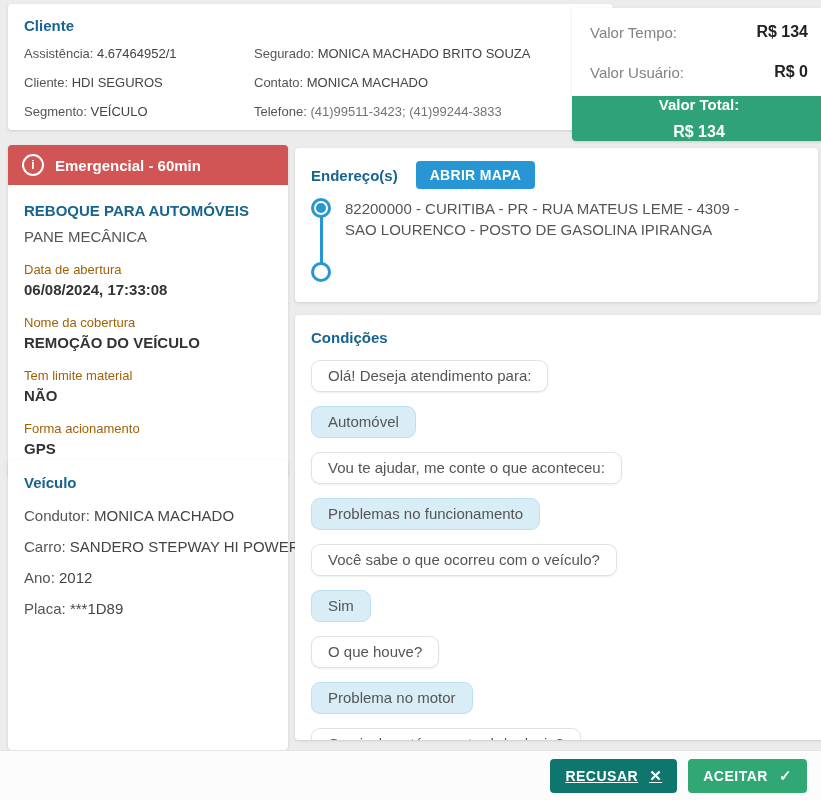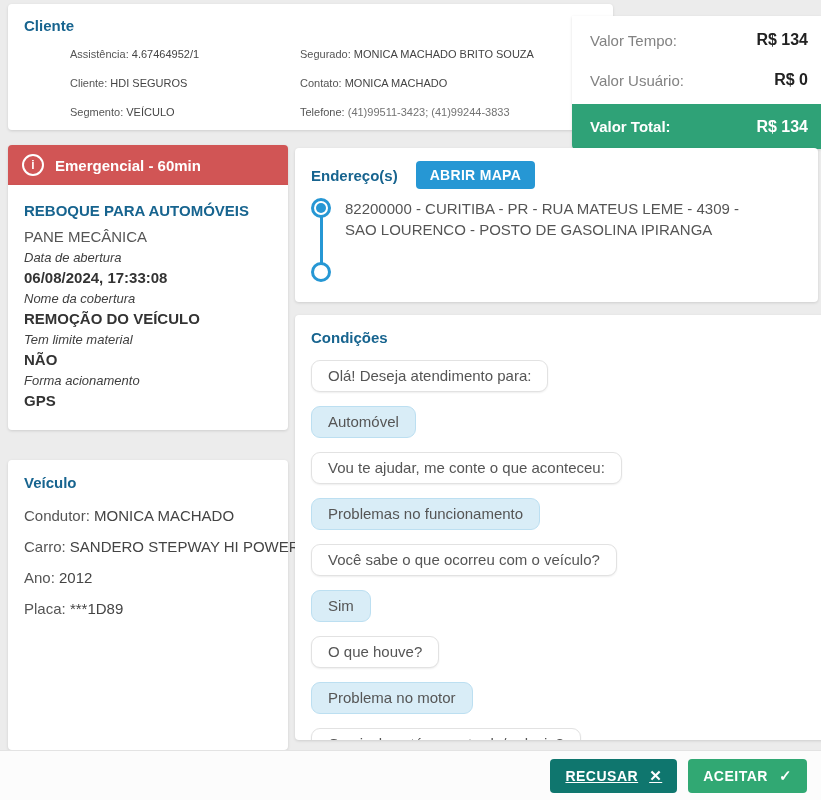--- a/index.html
+++ b/index.html
@@ -6,45 +6,45 @@
   body{font-family:"Liberation Sans",sans-serif;background:#ececec;}
   #app{position:relative;width:821px;height:800px;background:#ececec;overflow:hidden;}
 
   .card{background:#fff;border-radius:4px;box-shadow:0 1px 3px rgba(0,0,0,0.13);box-sizing:border-box;}
   .card-title{color:#17648f;font-weight:bold;font-size:15px;}
 
   
   #client-card{position:absolute;left:8px;top:4px;width:605px;height:126px;padding:13px 16px;}
   #client-card .card-title{margin-bottom:11px;}
   .client-grid{display:grid;grid-template-columns:230px 1fr;}
-  .client-col .field{font-size:11px;color:#555;margin-bottom:11px;line-height:18px;white-space:nowrap;margin-left:46px;}
+  .client-col .field{font-size:13px;color:#555;margin-bottom:11px;line-height:18px;white-space:nowrap;}
   .field .flabel{color:#555;}
   .field .fvalue{color:#444;}
   .field .fvalue.link{color:#737373;}
 
   
-  #valor-card{position:absolute;left:572px;top:16px;width:249px;height:133px;border-radius:0 0 0 4px;padding-top:4px;}
+  #valor-card{position:absolute;left:572px;top:8px;width:249px;height:133px;border-radius:0 0 0 4px;padding-top:4px;}
   .valor-row{display:flex;justify-content:space-between;align-items:center;padding:0 13px 0 18px;height:40px;}
   .valor-row .vlabel{color:#828282;font-size:15px;}
   .valor-row .vvalue{color:#222;font-weight:bold;font-size:16px;}
   #valor-total{position:absolute;left:0;right:0;bottom:0;height:45px;background:#2fa277;border-radius:0 0 0 4px;
-    display:flex;justify-content:space-between;align-items:center;padding:0 13px 0 18px;color:#fff;}
+    display:flex;justify-content:space-between;align-items:center;padding:0 13px 0 18px;color:#fff;flex-direction:column;}
   #valor-total .vlabel{font-weight:bold;font-size:15px;}
   #valor-total .vvalue{font-weight:bold;font-size:16px;}
 
   
   #service-card{position:absolute;left:8px;top:145px;width:280px;}
   #priority-banner{height:40px;background:#d15555;border-radius:4px 4px 0 0;display:flex;align-items:center;
     padding:0 14px;color:#fff;font-weight:bold;font-size:15px;box-shadow:0 1px 3px rgba(0,0,0,0.13);}
   .info-icon{width:18px;height:18px;border:2px solid #fff;border-radius:50%;display:flex;align-items:center;
     justify-content:center;font-size:12px;font-weight:bold;margin-right:11px;flex:none;line-height:1;}
   #service-body{background:#fff;border-radius:0 0 4px 4px;padding:16px 16px 21px;box-shadow:0 1px 3px rgba(0,0,0,0.13);}
   .service-name{color:#17648f;font-weight:bold;font-size:15px;line-height:19px;}
   .service-sub{color:#555;font-size:15px;margin-top:8px;}
-  .detail-label{color:#404040;font-size:13px;margin-top:5px;font-style:italic;}
+  .detail-label{color:#a16207;font-size:13px;margin-top:17px;}
   .detail-value{color:#333;font-weight:bold;font-size:15px;margin-top:4px;}
 
   
   #vehicle-card{position:absolute;left:8px;top:460px;width:280px;height:290px;padding:14px 16px;}
   #vehicle-card .card-title{margin-bottom:16px;}
   #vehicle-card .field{font-size:15px;color:#555;margin-bottom:13px;line-height:18px;white-space:nowrap;}
 
   
   #address-card{position:absolute;left:295px;top:148px;width:523px;height:154px;padding:13px 16px;}
   .addr-header{display:flex;align-items:center;}

